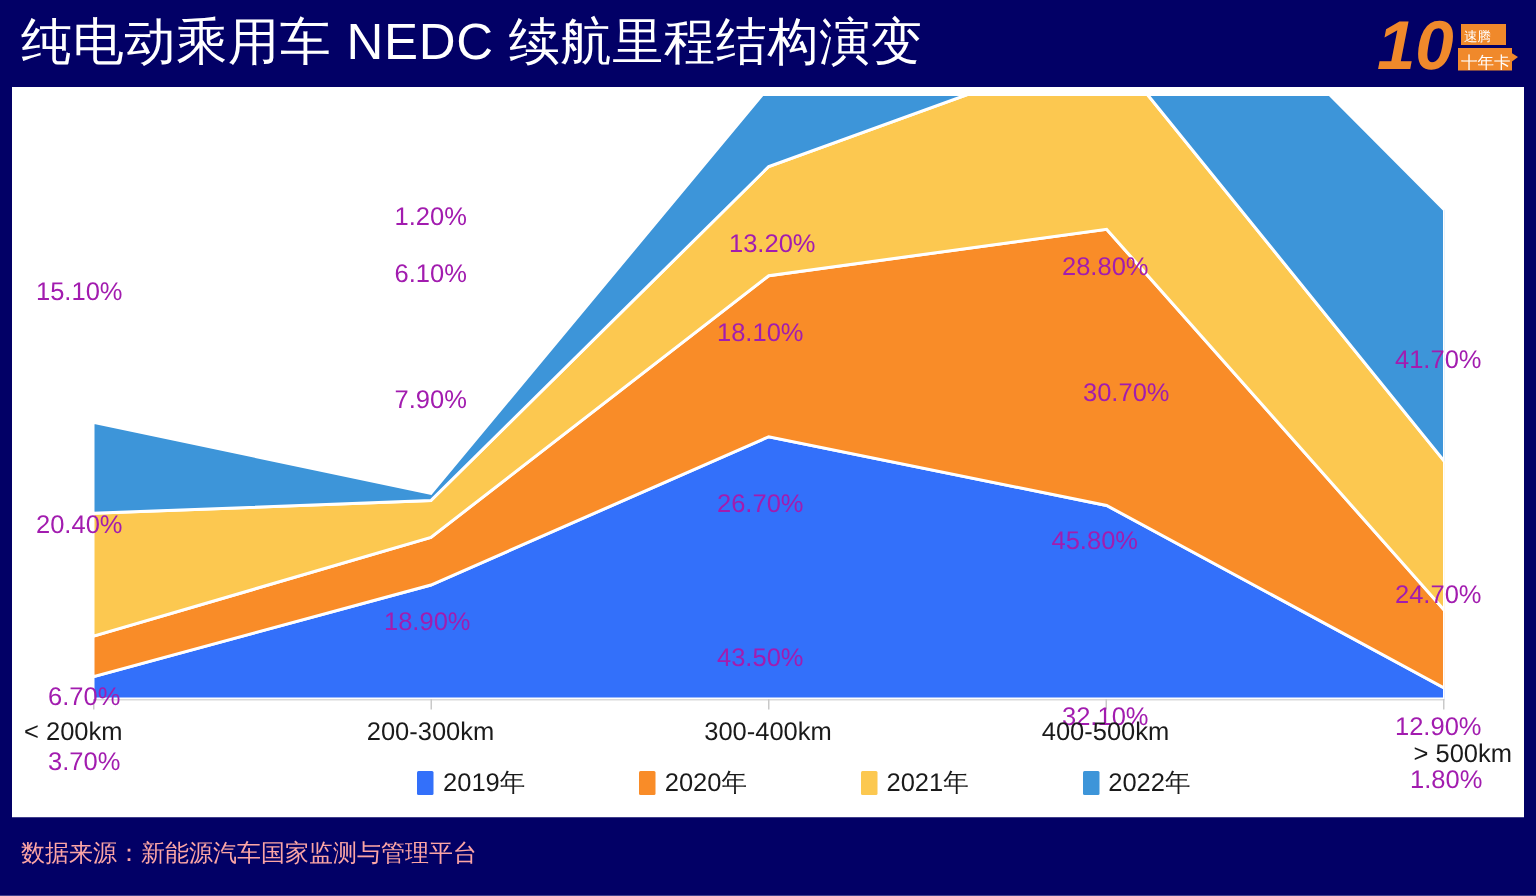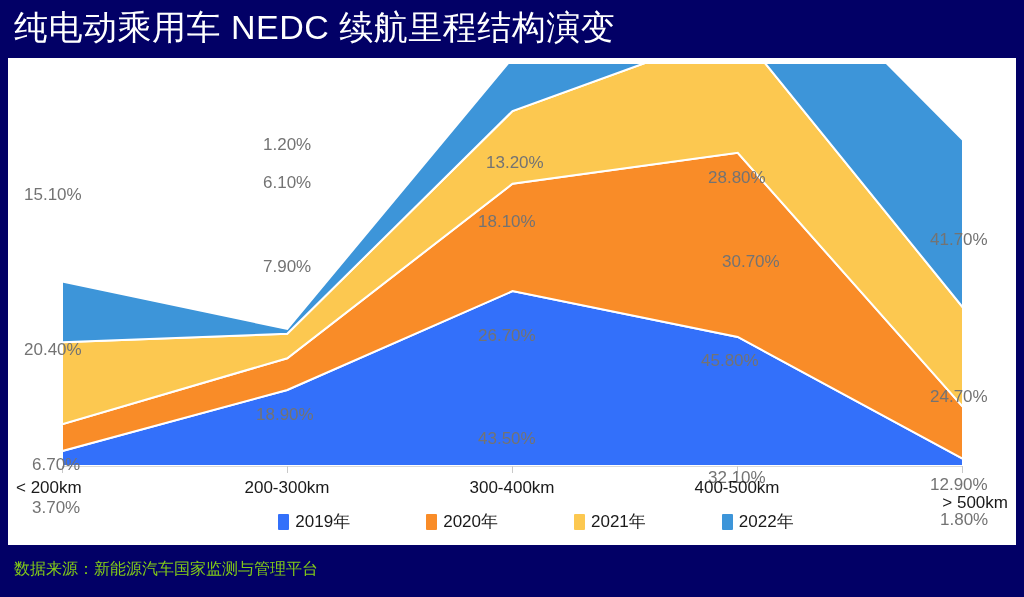--- a/index.html
+++ b/index.html
@@ -47,21 +47,21 @@
     background:#d9d9d9;
   }
   .tick{
     position:absolute;top:408px;width:1px;height:7px;background:#c9c9c9;
   }
 
   
   .vlab{
     position:absolute;
     font-size:17px;
-    color:#737373;
+    color:#a21caf;
     white-space:nowrap;
     line-height:1;
   }
 
   
   .xlab{
     position:absolute;top:420px;
     font-size:17px;color:#1a1a1a;white-space:nowrap;
     transform:translateX(-50%);
   }
@@ -77,30 +77,40 @@
   .lg .sw{width:11px;height:16px;display:block;border-radius:1px;}
   .lg .tx{font-size:17px;color:#1a1a1a;white-space:nowrap;}
 
   
   .footer{
     position:absolute;left:0;top:545px;width:1024px;height:52px;
     background:#020066;
   }
   .source{
     position:absolute;left:14px;top:14px;
-    color:#84cc16;font-size:16px;white-space:nowrap;
+    color:#fca5a5;font-size:16px;white-space:nowrap;
   }
 </style>
 </head>
 <body>
 
 <div class="frame">
 
   <div class="header">
     <div class="title">纯电动乘用车 NEDC 续航里程结构演变</div>
+    <div class="logo">
+      <svg viewBox="0 0 102 58" width="102" height="58" aria-hidden="true">
+        <text x="4" y="46" font-family="Liberation Sans, sans-serif" font-size="46" font-weight="bold" font-style="italic" fill="#F0892B">10</text>
+        <rect x="60" y="16" width="30" height="14" fill="#F0892B"></rect>
+        <rect x="58" y="32" width="36" height="15" fill="#F0892B"></rect>
+        <path d="M90 33 L98 38 L90 44 Z" fill="#F0892B"></path>
+        <text x="62" y="27" font-family="Liberation Sans, sans-serif" font-size="9" fill="#ffffff">速腾</text>
+        <text x="60" y="45" font-family="Liberation Sans, sans-serif" font-size="11" fill="#ffffff">十年卡</text>
+      </svg>
+    </div>
   </div>
 
   <div class="panel">
 
     <div class="plot">
       <svg viewBox="0 0 901 402" preserveAspectRatio="none">
         <g id="areas">
             <path d="M0 387.126L225.25 326.022L450.5 227.13L675.75 272.95799999999997L901 394.764L901 402L675.75 402L450.5 402L225.25 402L0 402Z" fill="#3370FA" stroke="#ffffff" stroke-width="2" vector-effect="non-scaling-stroke"></path>
             <path d="M0 360.192L225.25 294.264L450.5 119.79599999999999L675.75 88.84199999999998L901 342.906L901 394.764L675.75 272.95799999999997L450.5 227.13L225.25 326.022L0 387.126Z" fill="#F98C28" stroke="#ffffff" stroke-width="2" vector-effect="non-scaling-stroke"></path>
             <path d="M0 278.18399999999997L225.25 269.742L450.5 47.033999999999935L675.75 -34.572L901 243.61200000000002L901 342.906L675.75 88.84199999999998L450.5 119.79599999999999L225.25 294.264L0 360.192Z" fill="#FCC850" stroke="#ffffff" stroke-width="2" vector-effect="non-scaling-stroke"></path>

